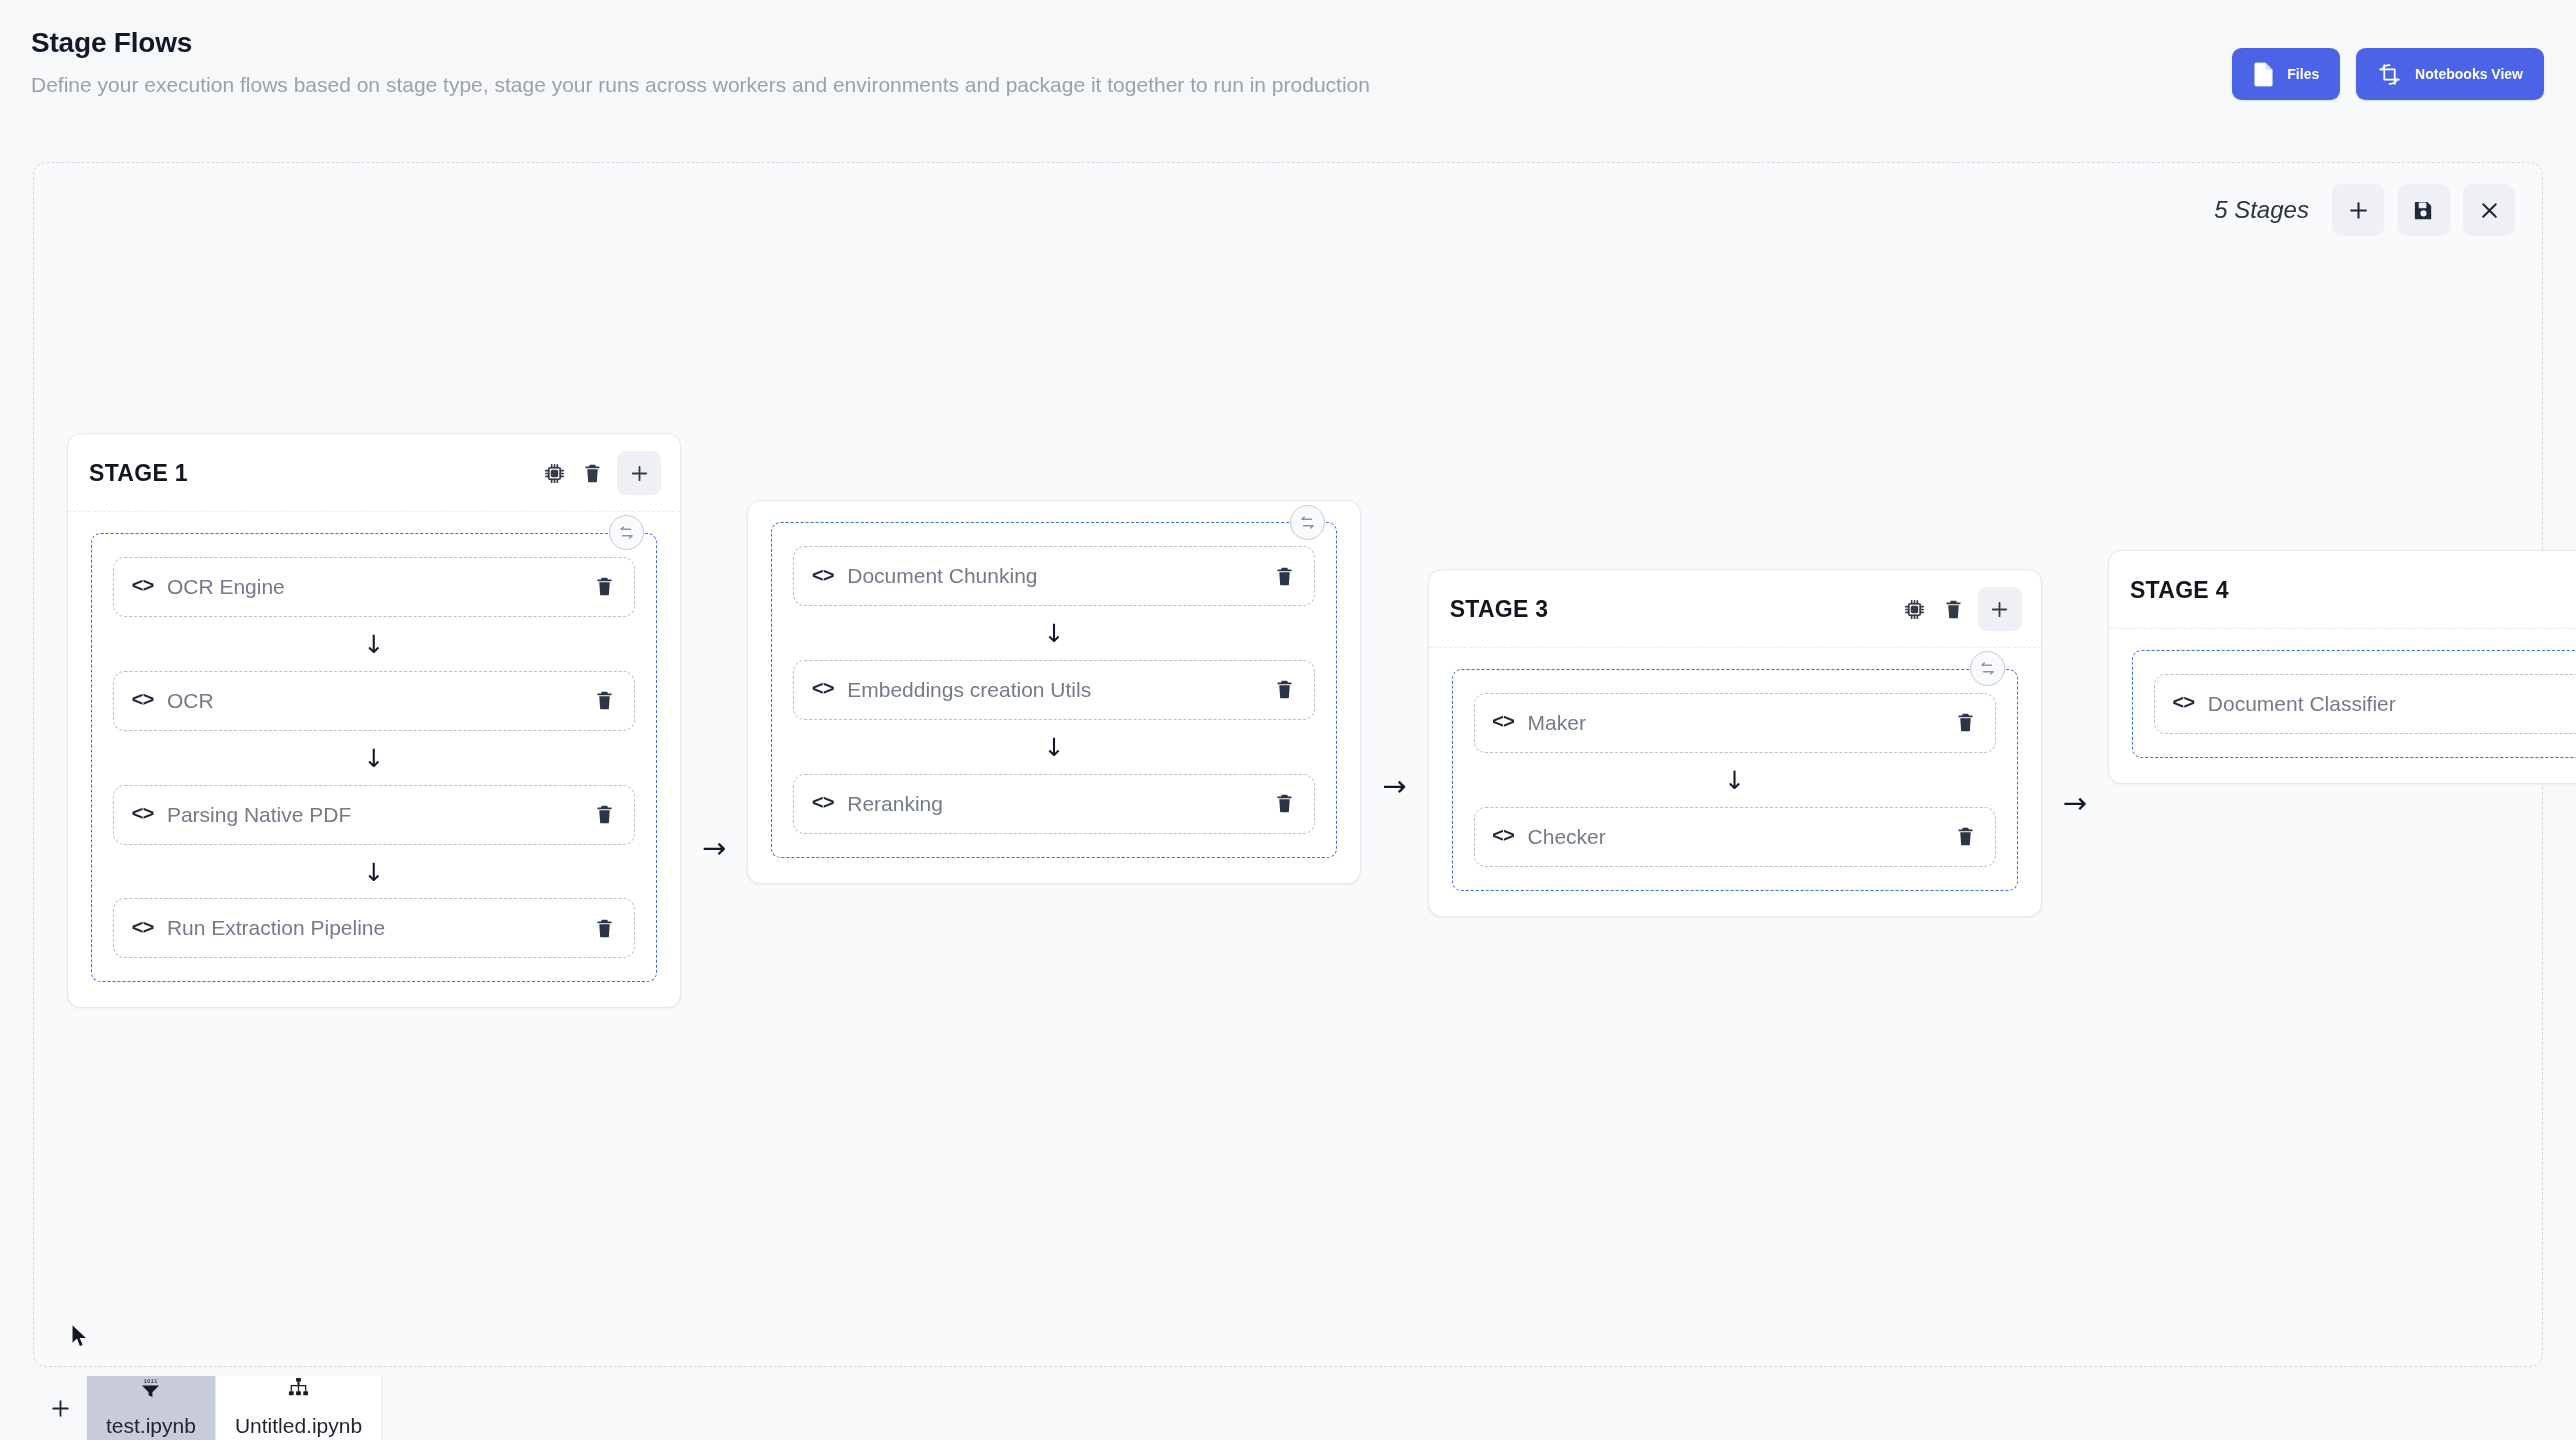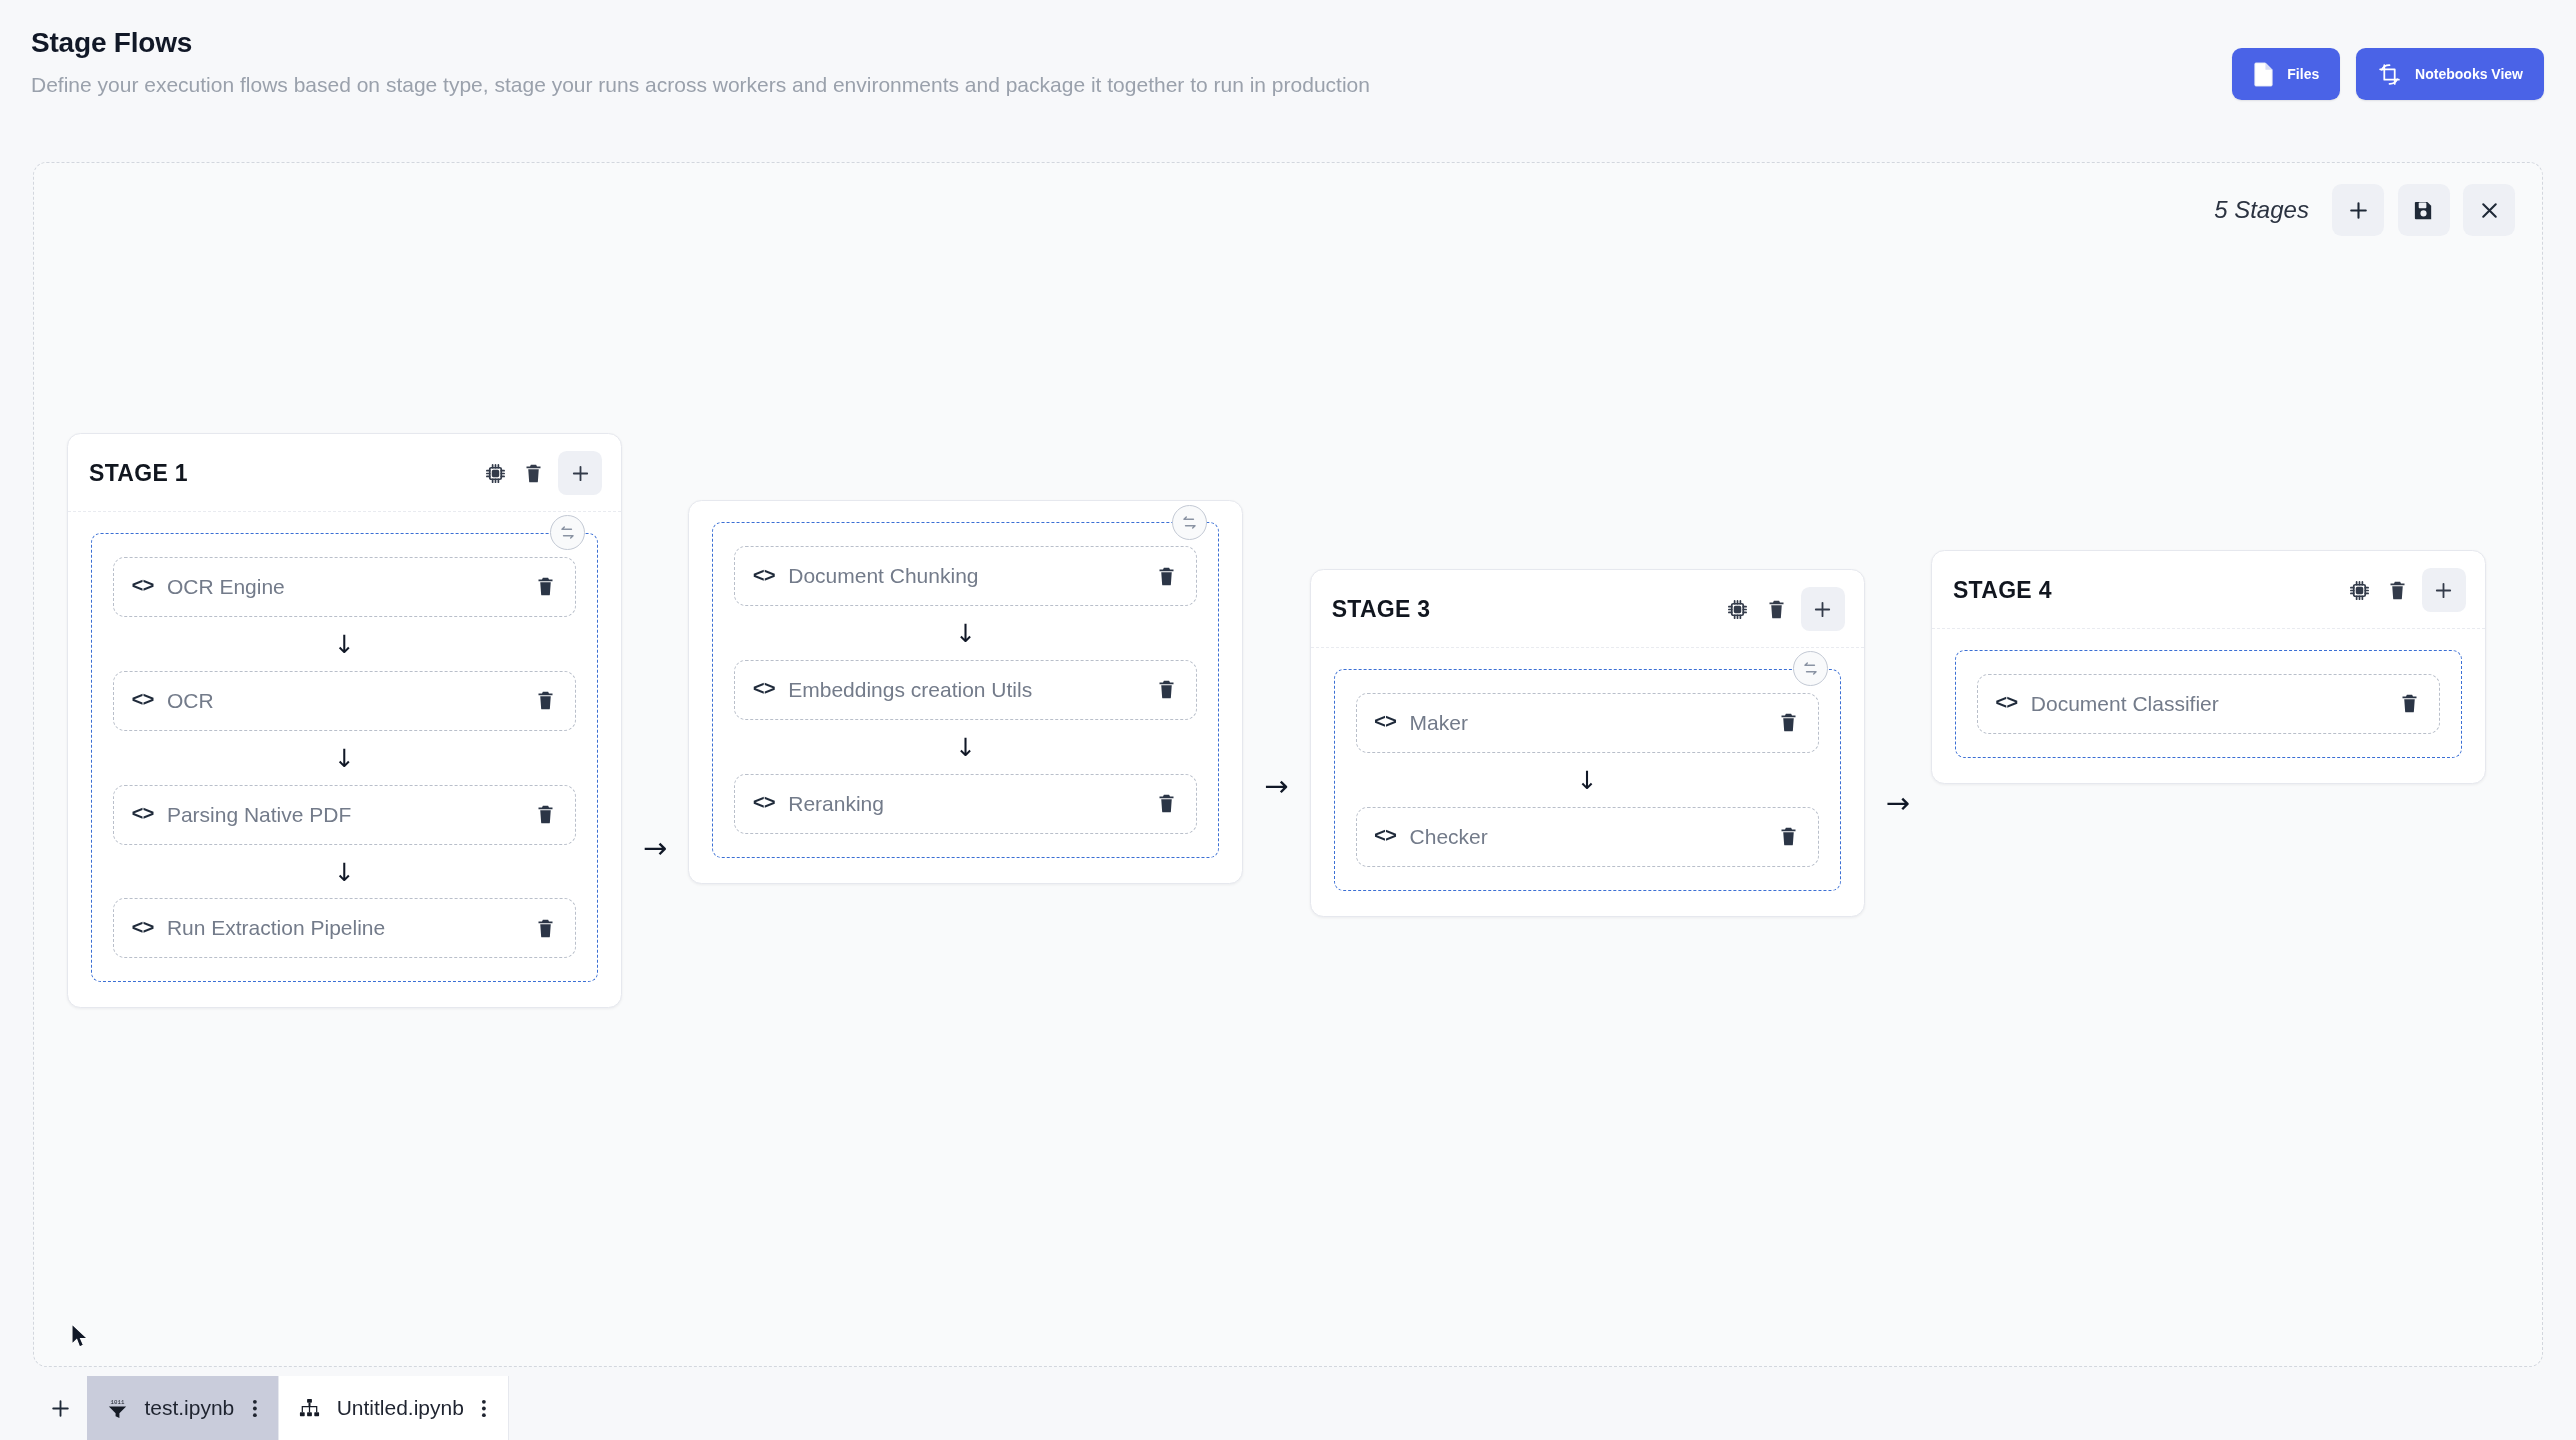--- a/index.html
+++ b/index.html
@@ -113,21 +113,21 @@
     white-space: nowrap;
   }
 
   .stage-wrap { display: flex; align-items: center; }
 
   .stage-card {
     background: #ffffff;
     border: 1px solid #e6e8ee;
     border-radius: 13.5px;
     box-shadow: 0 1px 2.9px rgba(16,24,40,0.06);
-    width: 555px;
+    width: 614px;
     flex: 0 0 auto;
   }
 
   .stage-header {
     display: flex;
     align-items: center;
     justify-content: space-between;
     padding: 17.4px 19px 15.4px 21px;
     border-bottom: 1.9px dashed #e9ebf0;
   }
@@ -271,20 +271,21 @@
   .tab {
     display: flex;
     align-items: center;
     gap: 15.4px;
     padding: 0 19px;
     background: #ffffff;
     border-right: 1px solid #e6e8ee;
     cursor: pointer;
     font-size: 21px;
     color: #1f2430;
+    flex-direction: column;
   }
   .tab.active { background: #c9ccdb; }
   .tab-icon { display: flex; align-items: center; color: #161b26; }
   .tab-menu {
     border: none;
     background: transparent;
     cursor: pointer;
     color: #1f2430;
     display: flex;
     align-items: center;

